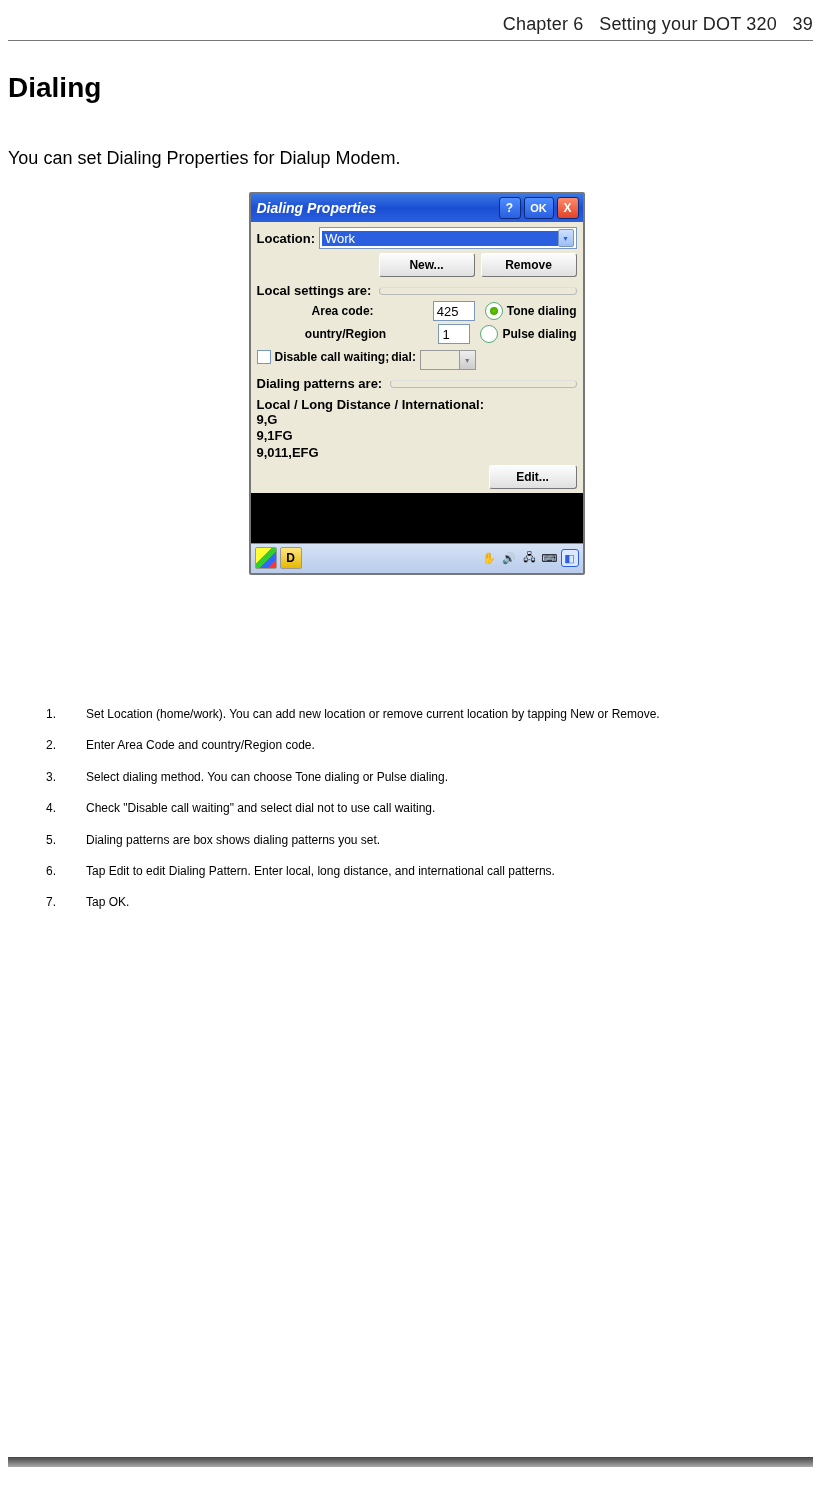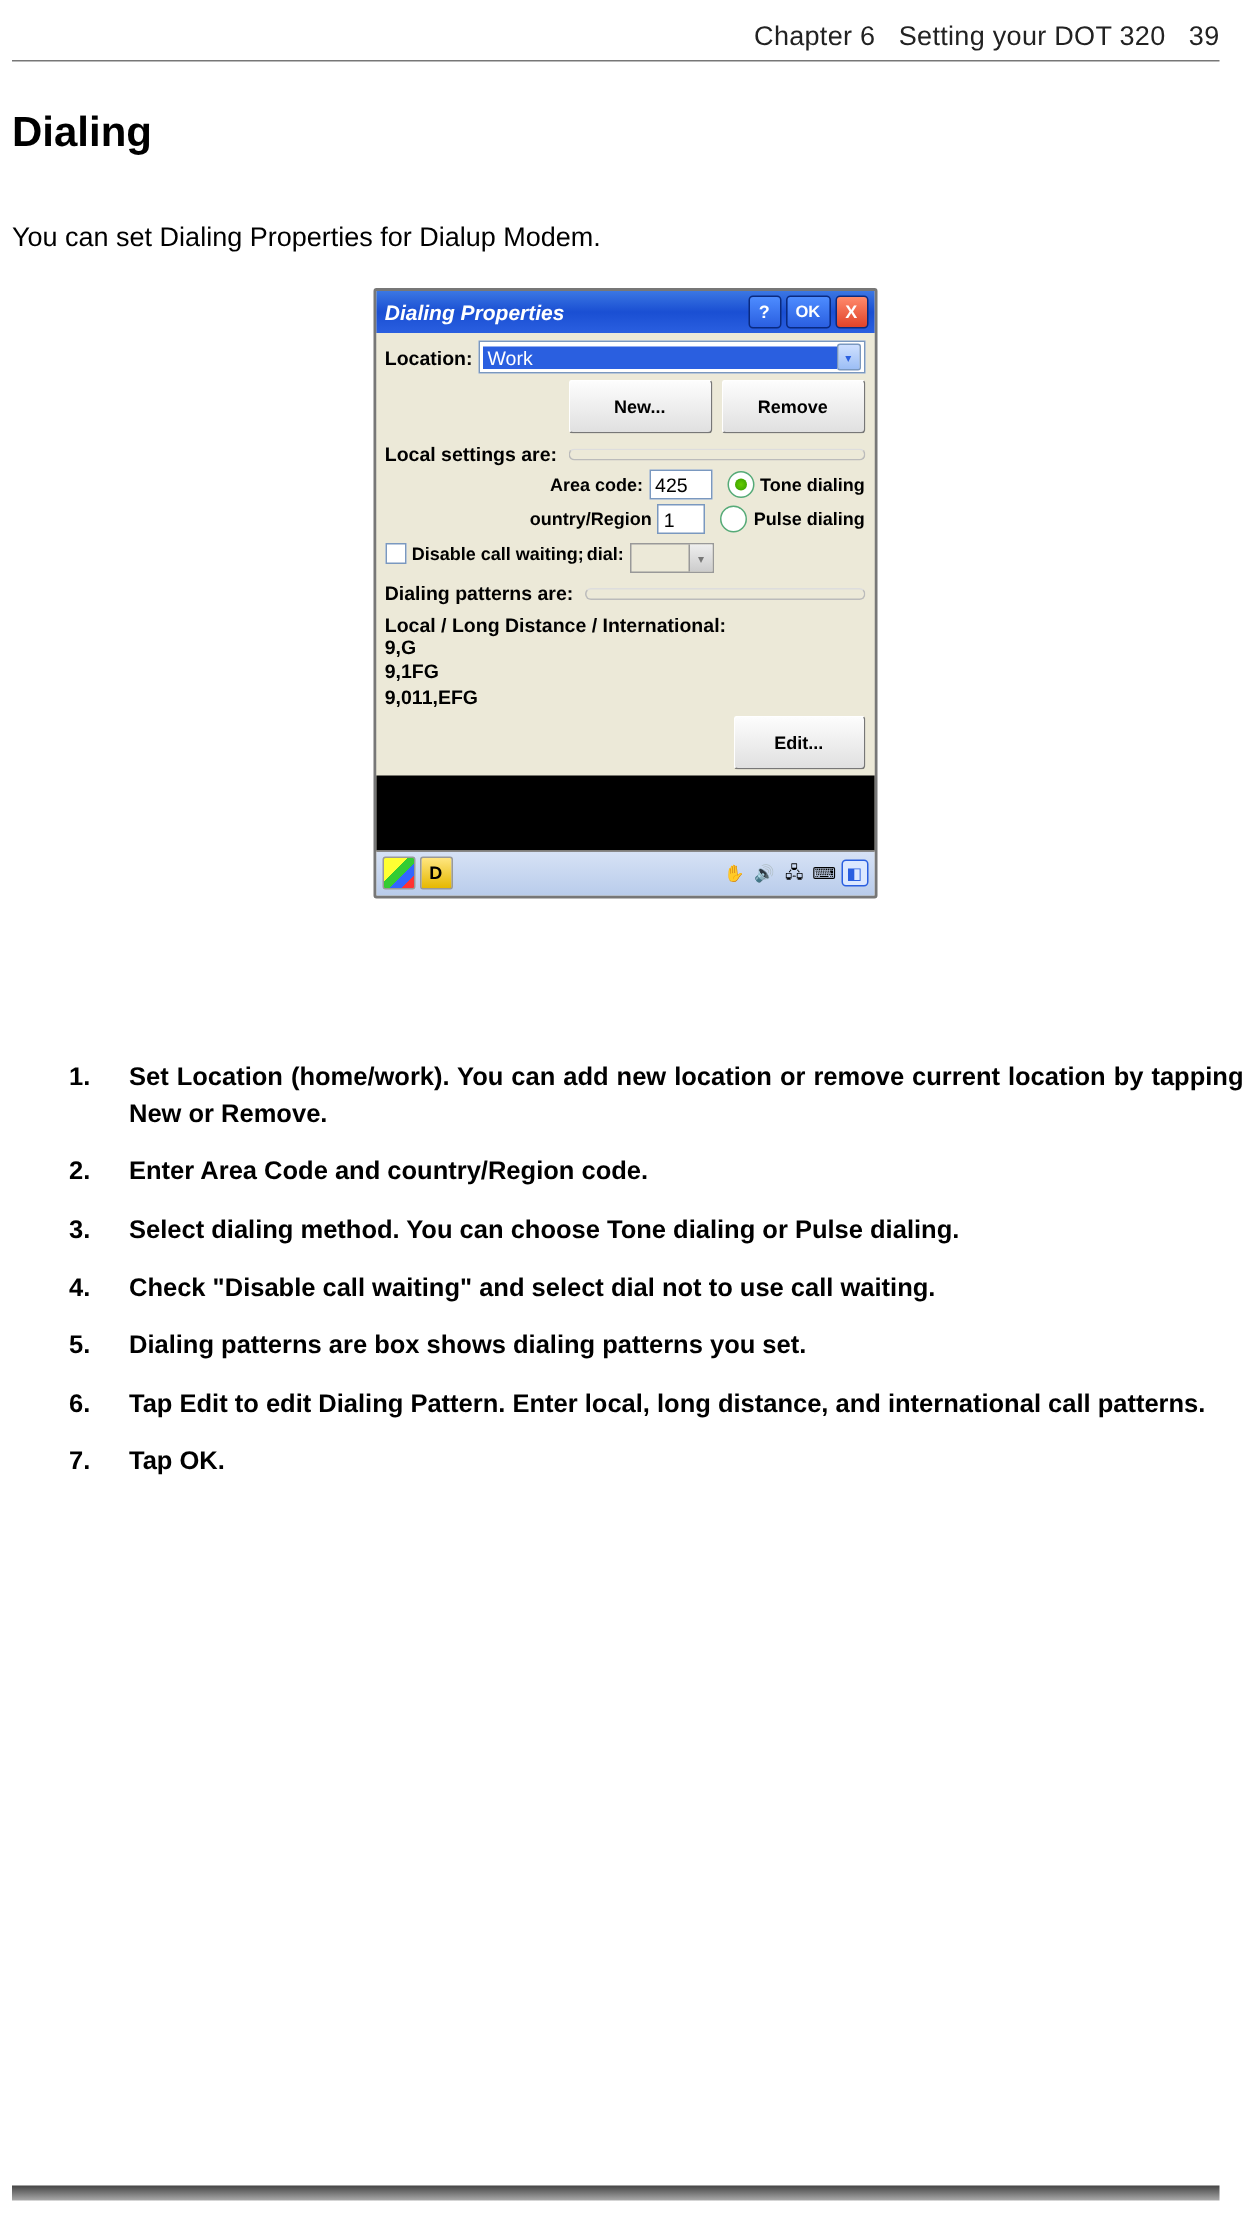--- a/index.html
+++ b/index.html
@@ -16,28 +16,28 @@
   .tb-btn { height: 22px; margin-left: 3px; border: 1px solid #0a2a80; border-radius: 3px; display: flex; align-items: center; justify-content: center; font-weight: bold; font-size: 12px; }
   .tb-help { width: 22px; background: linear-gradient(#4d8cff,#2a5fe0); color:#fff; }
   .tb-ok   { width: 30px; background: linear-gradient(#4d8cff,#2a5fe0); color:#fff; font-size: 11px; }
   .tb-close{ width: 22px; background: linear-gradient(#ff8a6b,#e0432a); color:#fff; }
   .panel { background: #ece9d8; padding: 5px 6px 4px 6px; font-size: 13px; color:#000; }
   .row { display:flex; align-items:center; margin-bottom:4px; }
   .lbl { font-weight: bold; }
   .combo { flex:1; height:22px; border:1px solid #7a98bf; background:#fff; display:flex; align-items:center; padding:0 2px; margin-left:4px; }
   .combo-sel { flex:1; background:#2a5fe0; color:#fff; padding:0 3px; font-weight: normal; font-size: 13px; }
   .combo-arrow { width:16px; height:18px; background: linear-gradient(#cfe0ff,#9cbef5); border:1px solid #7a98bf; border-radius:2px; display:flex; align-items:center; justify-content:center; font-size:8px; color:#2a5fe0; }
-  .btn { height:36px; border:1px solid #777; border-top-color:#fff; border-left-color:#fff; border-radius:3px; background: linear-gradient(#fdfdfd,#e0e0e0); font-weight:bold; font-size:12px; display:flex; align-items:center; justify-content:center; }
+  .btn { height:24px; border:1px solid #777; border-top-color:#fff; border-left-color:#fff; border-radius:3px; background: linear-gradient(#fdfdfd,#e0e0e0); font-weight:bold; font-size:12px; display:flex; align-items:center; justify-content:center; }
   .btnrow { display:flex; gap:6px; justify-content:flex-end; margin-bottom:6px; }
   .btn-new { width:96px; }
   .btn-remove { width:96px; }
   .group-hdr { font-weight:bold; font-size:13px; margin-top:2px; display:flex; align-items:center; gap:8px;}
   .group-hdr .rule { flex:1; height:8px; border:1px solid #bbb; border-top-color:#ddd; border-radius:6px; }
   .settings-row { display:flex; align-items:center; margin-top:3px; }
-  .settings-row .l { flex:1; text-align:right; font-weight:bold; font-size:12px; }
+  .settings-row .l { flex:1; text-align:center; font-weight:bold; font-size:12px; }
   .field { width:42px; height:20px; border:1px solid #7a98bf; background:#fff; margin-left:4px; font-size:13px; padding:0 3px; display:flex; align-items:center; }
   .radio { width:18px; height:18px; border-radius:50%; border:1px solid #5a7; background:#fff; display:flex; align-items:center; justify-content:center; margin-left:10px; }
   .radio.checked::after { content:""; width:8px; height:8px; border-radius:50%; background: radial-gradient(#6c0,#390); }
   .rlabel { font-weight:bold; font-size:12px; margin-left:4px; }
   .cwrow { display:flex; margin-top:6px; }
   .chk { width:14px; height:14px; border:1px solid #7a98bf; background:#fff; margin-right:4px;}
   .dial-mini { width:56px; height:20px; border:1px solid #999; background:#ece9d8; display:flex; align-items:center; }
   .dial-mini .arrow2 { width:16px; height:18px; margin-left:auto; background: linear-gradient(#eee,#ccc); border-left:1px solid #999; display:flex; align-items:center; justify-content:center; font-size:8px; color:#777;}
   .patterns { font-weight:bold; font-size:13px; margin-top:6px; }
   .plines { font-weight:bold; font-size:13px; line-height:1.25; }
@@ -46,21 +46,21 @@
   .blackbar { height:50px; background:#000; }
   .taskbar { height:30px; background: linear-gradient(#d6e2f5,#b9cceb); border-top:1px solid #888; display:flex; align-items:center; padding:0 4px; gap:3px; }
   .tbicon { width:22px; height:22px; border:1px solid #999; background: linear-gradient(#fff,#ddd); border-radius:2px; display:flex; align-items:center; justify-content:center; font-size:12px; }
   .flag { background: linear-gradient(135deg,#ff3 0 40%, #3c3 40% 60%, #36f 60% 80%, #f33 80%); }
   .taskbar .spacer { flex:1; }
   .tray { display:flex; gap:2px; }
   .tray .ti { width:18px; height:18px; font-size:11px; display:flex; align-items:center; justify-content:center; }
 
   .steps { position: absolute; top: 706px; left: 46px; right: 4px; }
   .steps ol { list-style: none; counter-reset: item; }
-  .steps li { counter-increment: item; position: relative; padding-left: 40px; font-size: 17px; font-weight: 700; line-height: 1.45; margin-bottom: 14px; text-align: justify; }
+  .steps li { counter-increment: item; position: relative; padding-left: 40px; font-size: 12px; font-weight: 400; line-height: 1.45; margin-bottom: 14px; text-align: justify; }
   .steps li::before { content: counter(item) "."; position: absolute; left: 0; top: 0; }
 
   .footer-bar { position:absolute; left:8px; right:20px; bottom:18px; height:10px; background: linear-gradient(#444,#aaa); }
 </style>
 </head>
 <body>
 
 <div class="page">
   <div class="header-text">
     <span>Chapter 6</span>&nbsp;&nbsp;&nbsp;<span>Setting your DOT 320</span>&nbsp;&nbsp;&nbsp;<span>39</span>

